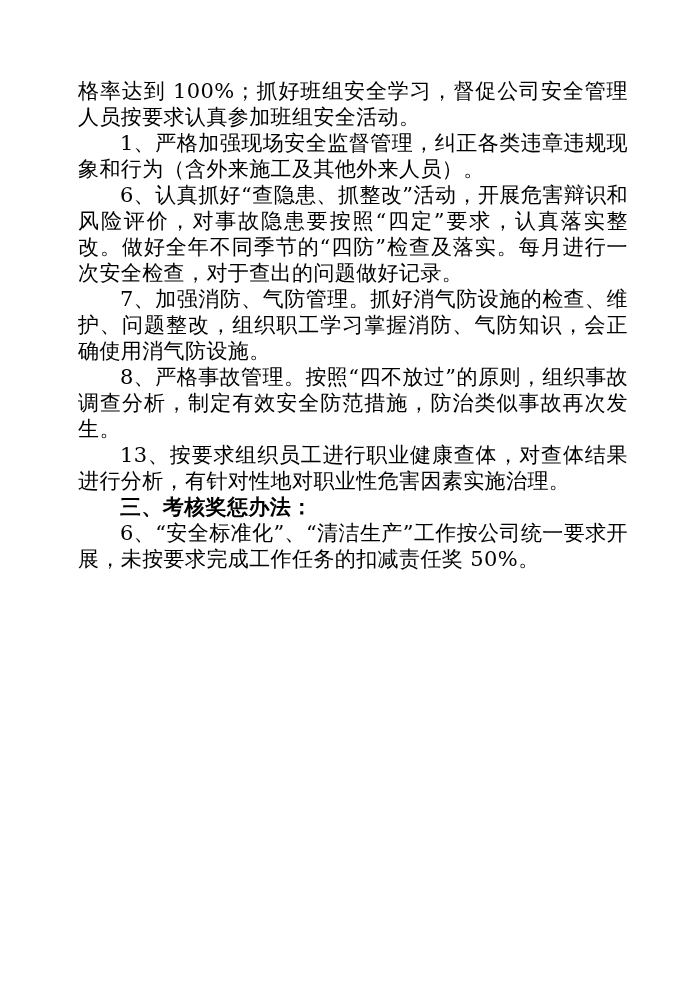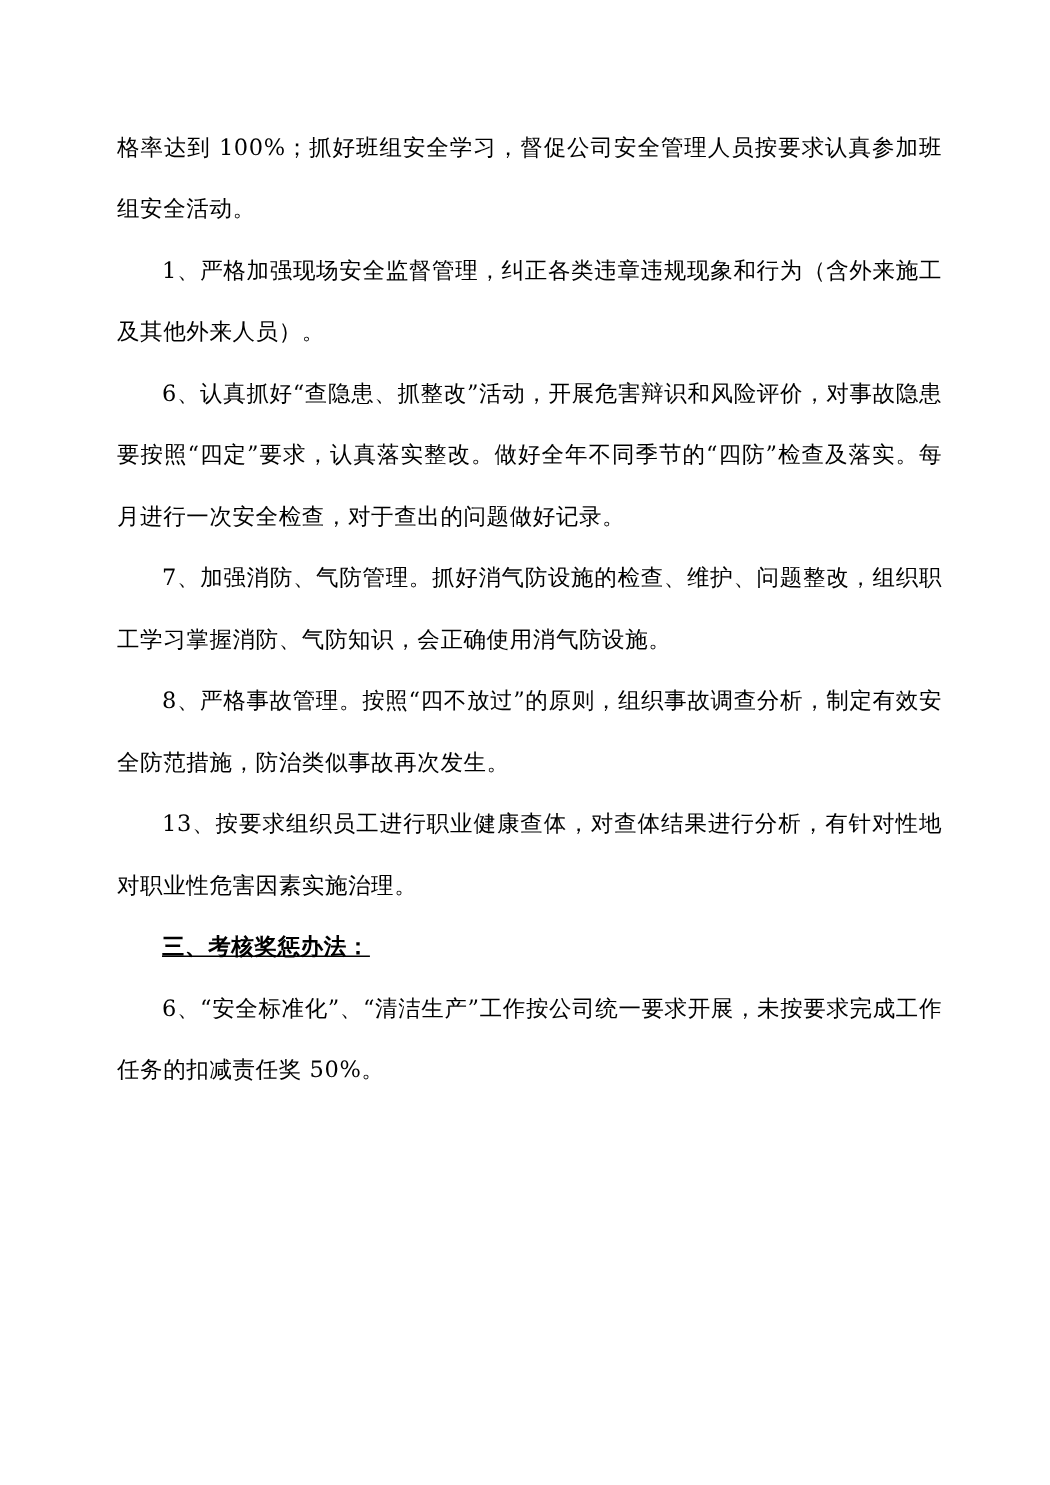--- a/index.html
+++ b/index.html
@@ -15,38 +15,37 @@
     overflow: hidden;
   }
   .page {
     width: 700px;
     height: 990px;
     box-sizing: border-box;
     padding: 78px 72px 60px 78px;
     position: relative;
   }
   .doc-body {
-    font-size: 15px;
-    line-height: 41px;
+    font-size: 21px;
+    line-height: 26px;
     text-align: justify;
     text-justify: inter-ideograph;
     letter-spacing: 0.4px;
   }
   p.para {
     margin: 0;
     text-indent: 0;
     white-space: pre-wrap;
     word-break: break-all;
   }
   p.indent {
     text-indent: 2em;
   }
   p.bold {
     font-weight: bold;
-    text-decoration: underline;
   }
 </style>
 </head>
 <body>
 
 <div class="page">
   <div class="doc-body">
 
     <p class="para">格率达到 100%；抓好班组安全学习，督促公司安全管理人员按要求认真参加班组安全活动。</p>
 

